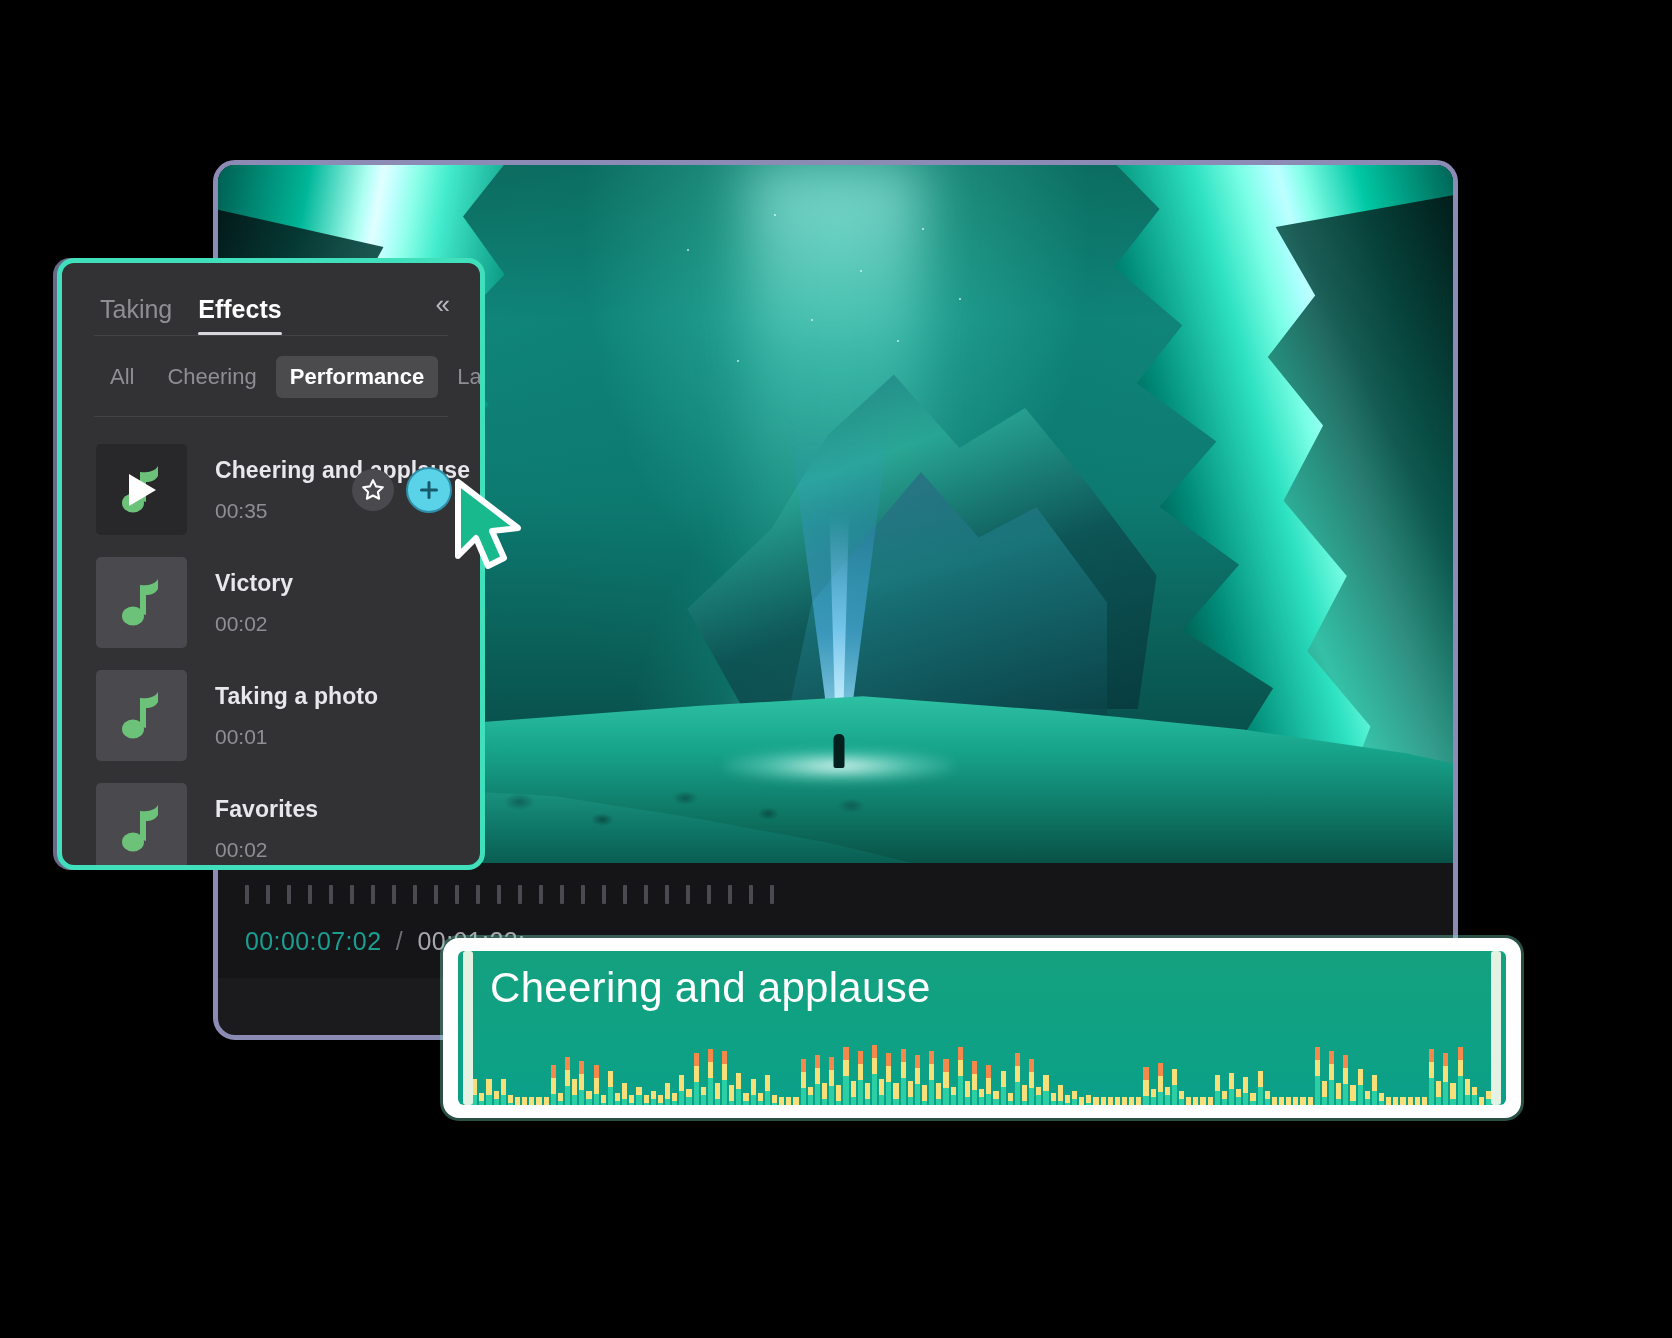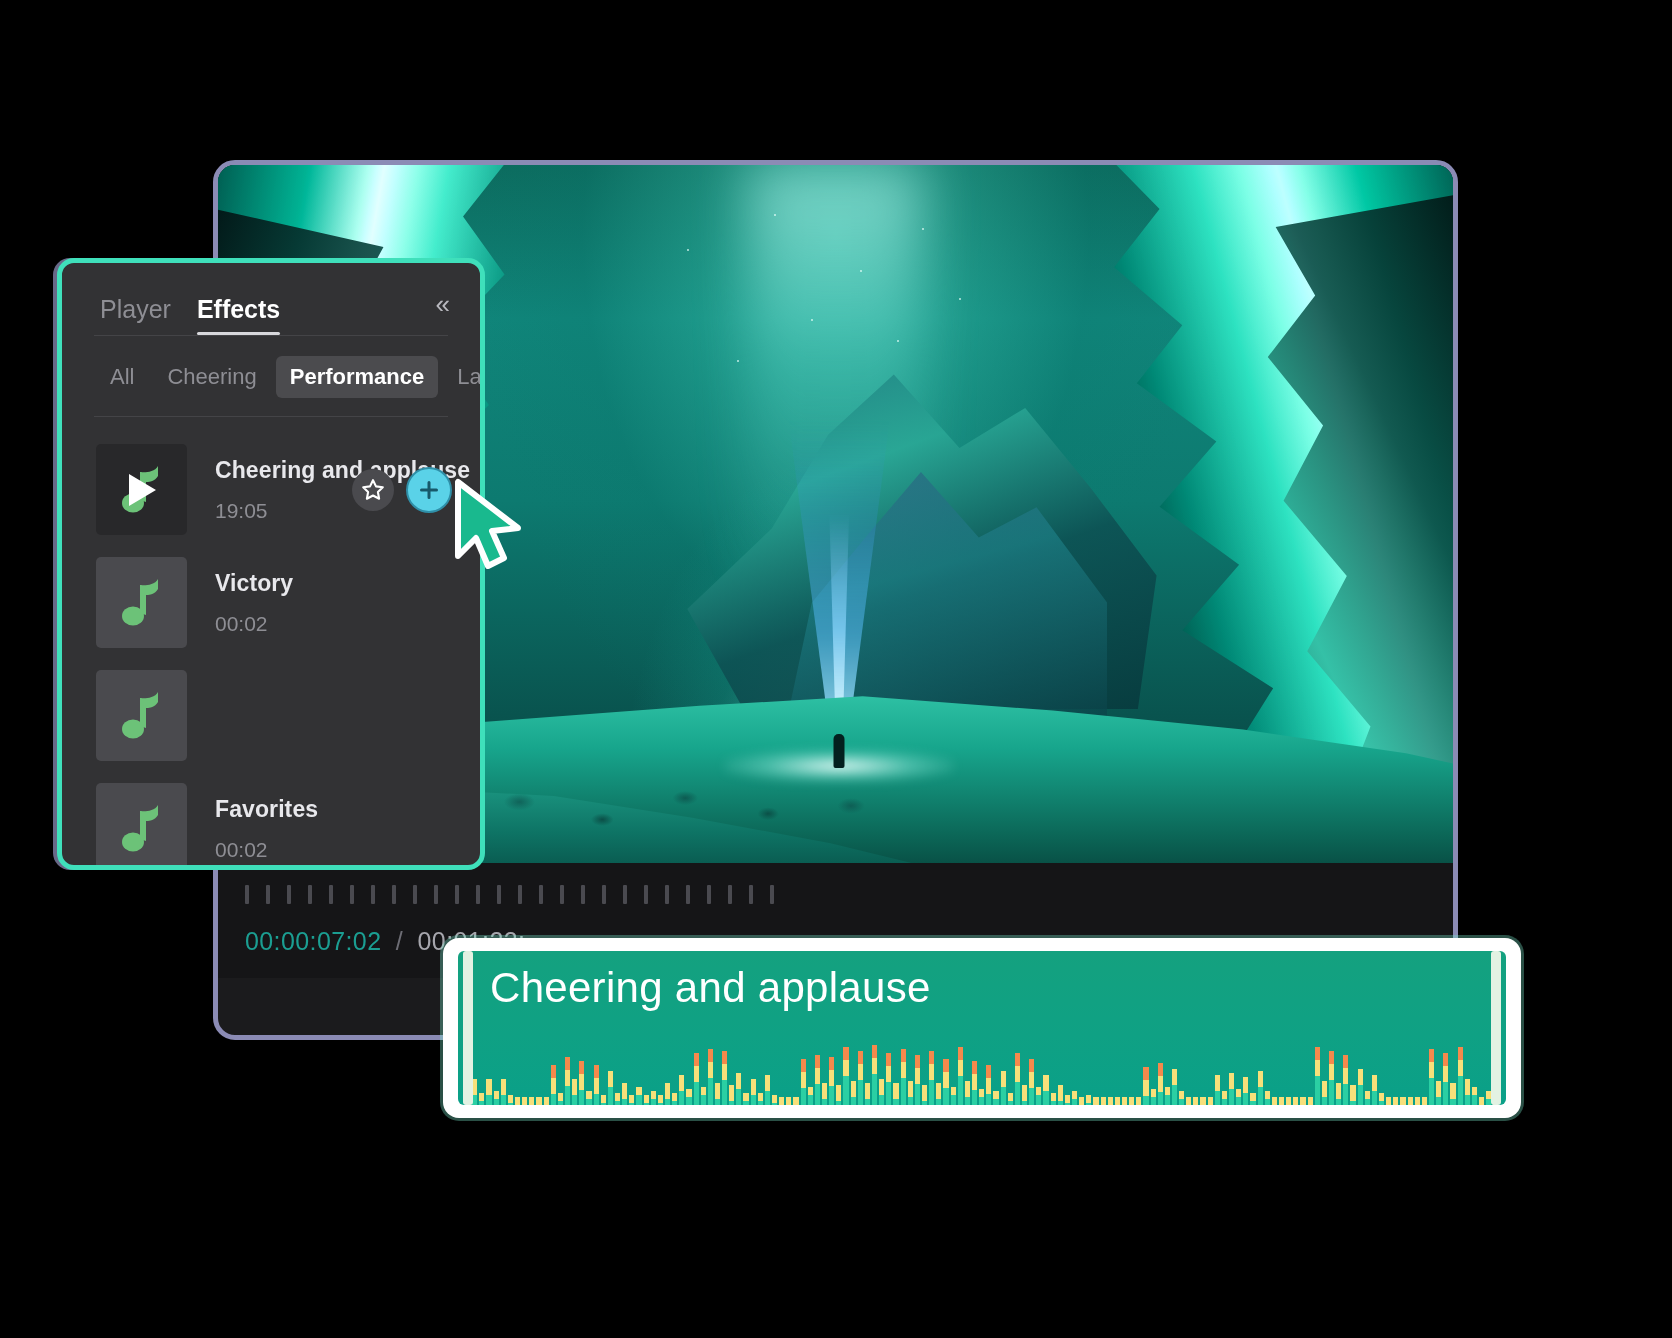--- a/index.html
+++ b/index.html
@@ -561,21 +561,21 @@
         <span class="tc-current">00:00:07:02</span>
         <span class="tc-sep">/</span>
         <span class="tc-total">00:01:23:</span>
       </div>
     </div>
   </div>
 
   <div class="effects-panel">
 
     <div class="panel-tabs">
-      <span class="panel-tab">Player</span>
+      <span class="panel-tab">Taking</span>
       <span class="panel-tab active">Effects</span>
       <span class="collapse-btn">«</span>
     </div>
     <div class="tabs-divider"></div>
 
     <div class="filter-row">
       <span class="chip">All</span>
       <span class="chip">Cheering</span>
       <span class="chip active">Performance</span>
       <span class="chip">Laugh</span>
@@ -592,21 +592,21 @@
               <ellipse cx="13" cy="39" rx="11" ry="9.5" fill="#6cc278"></ellipse>
             </svg>
             <span class="play-overlay">
               <svg width="34" height="38" viewBox="0 0 34 38" aria-hidden="true">
                 <path d="M4 3 L31 19 L4 35 Z" fill="#ffffff"></path>
               </svg>
             </span>
           </div>
           <div class="effect-meta">
             <div class="effect-name">Cheering and applause</div>
-            <div class="effect-dur">19:05</div>
+            <div class="effect-dur">00:35</div>
           </div>
           <div class="row-actions">
             <span class="fav-btn">
               <svg width="24" height="23" viewBox="0 0 24 23" aria-hidden="true">
                 <path d="M12 2.2 L15 8.4 L21.8 9.3 L16.9 14 L18.1 20.7 L12 17.5 L5.9 20.7 L7.1 14 L2.2 9.3 L9 8.4 Z" fill="none" stroke="#ffffff" stroke-width="2.1" stroke-linejoin="round"></path>
               </svg>
             </span>
             <span class="add-btn">
               <svg width="24" height="24" viewBox="0 0 24 24" aria-hidden="true">
                 <path d="M12 4.5 L12 19.5 M4.5 12 L19.5 12" stroke="#17596b" stroke-width="3" stroke-linecap="round"></path>
@@ -626,20 +626,24 @@
             <div class="effect-dur">00:02</div>
           </div>
         </div>
         <div class="effect-row">
           <div class="thumb">
             <svg width="44" height="52" viewBox="0 0 44 52" aria-hidden="true">
               <path d="M20 36 L20 8 C20 8 34 10 38 2 L38 12 C34 19 26 18 26 18 L26 38 Z" fill="#6cc278"></path>
               <ellipse cx="13" cy="39" rx="11" ry="9.5" fill="#6cc278"></ellipse>
             </svg>
           </div>
+          <div class="effect-meta">
+            <div class="effect-name">Taking a photo</div>
+            <div class="effect-dur">00:01</div>
+          </div>
         </div>
         <div class="effect-row">
           <div class="thumb">
             <svg width="44" height="52" viewBox="0 0 44 52" aria-hidden="true">
               <path d="M20 36 L20 8 C20 8 34 10 38 2 L38 12 C34 19 26 18 26 18 L26 38 Z" fill="#6cc278"></path>
               <ellipse cx="13" cy="39" rx="11" ry="9.5" fill="#6cc278"></ellipse>
             </svg>
           </div>
           <div class="effect-meta">
             <div class="effect-name">Favorites</div>

